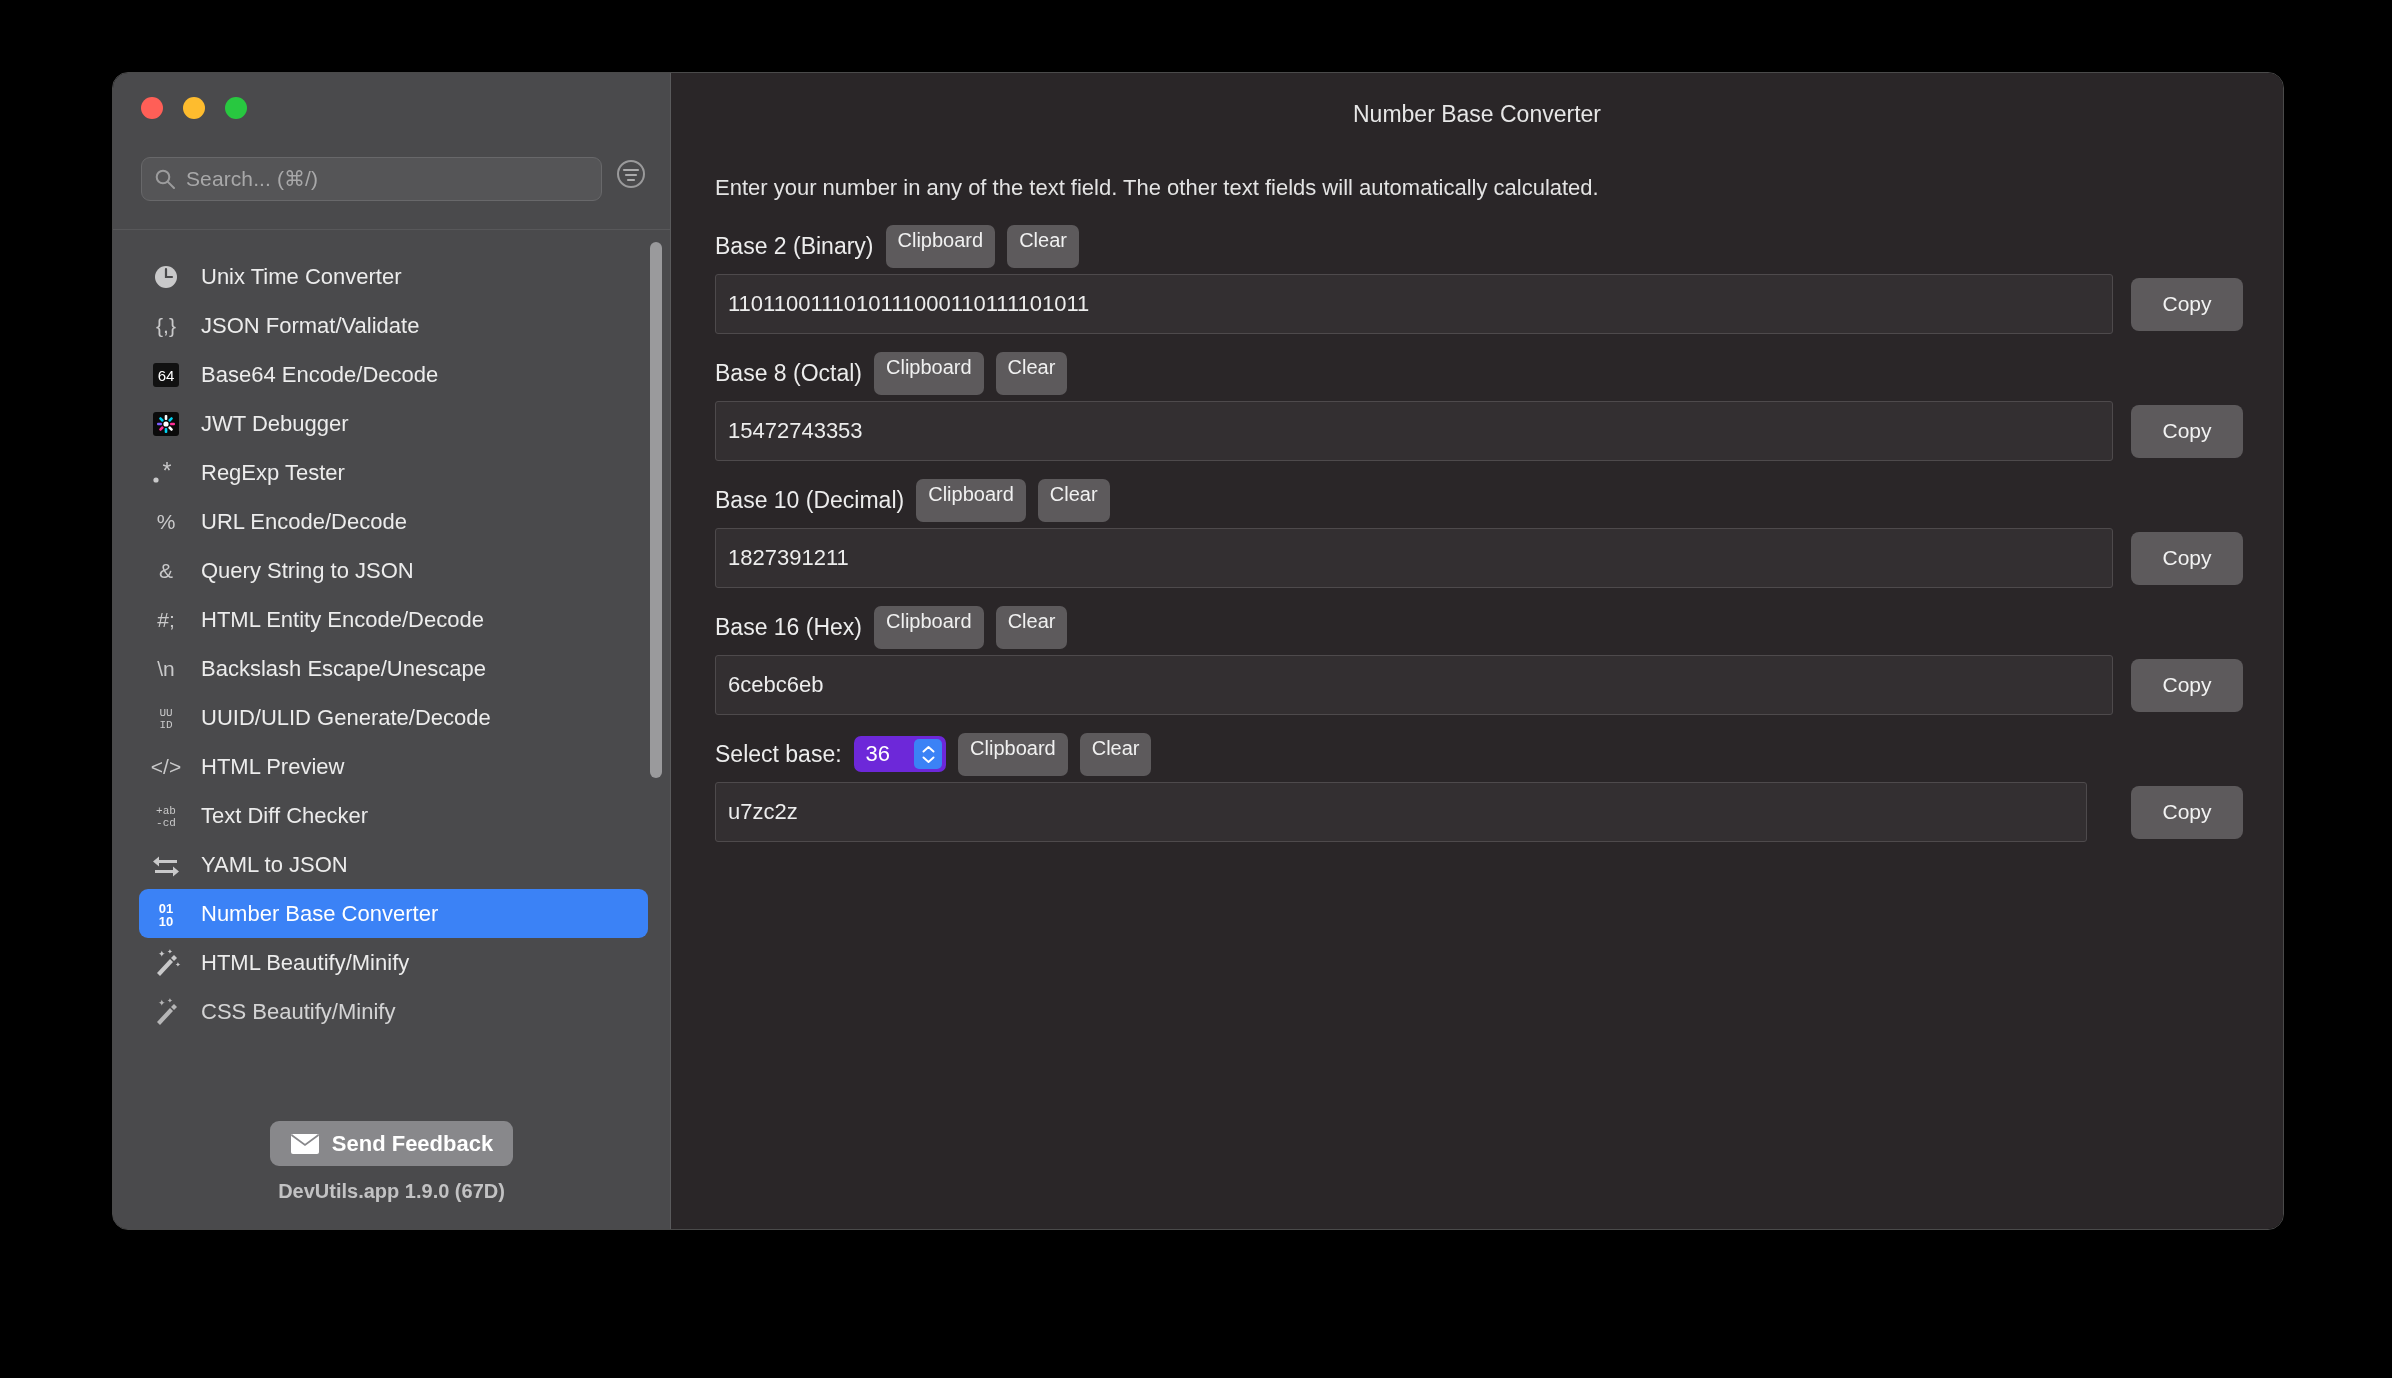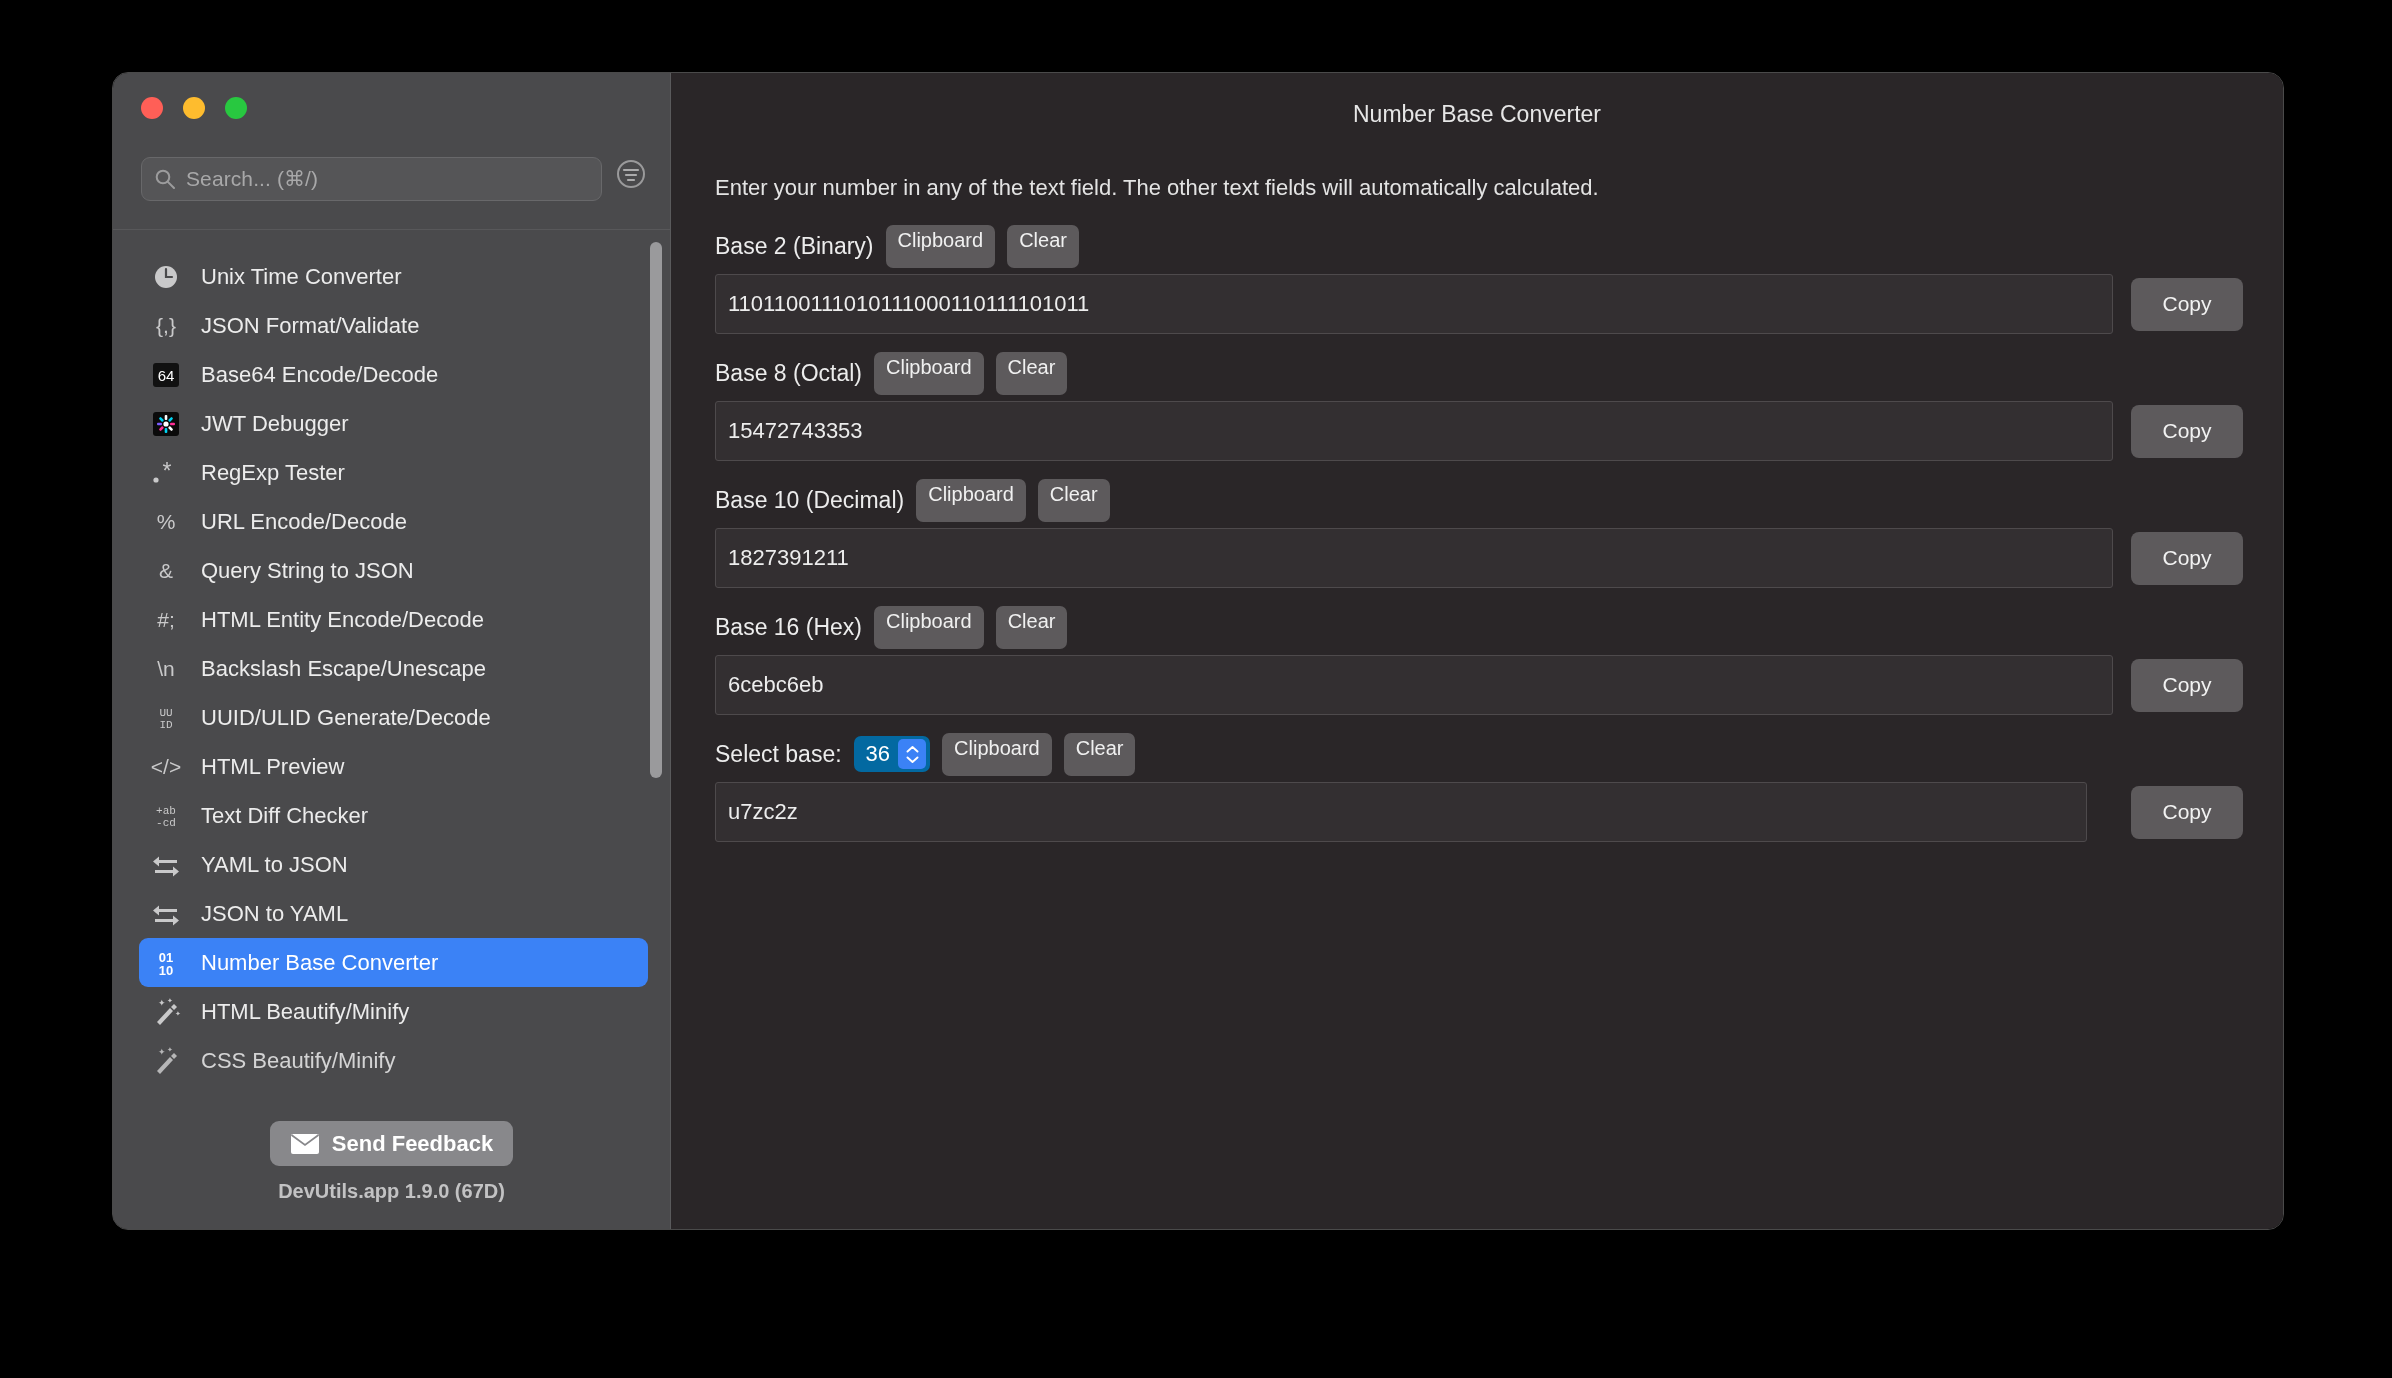--- a/index.html
+++ b/index.html
@@ -185,27 +185,27 @@
   .pill {
     background: #5d5a5c;
     color: #f0f0f0;
     font-size: 20px;
     border-radius: 7px;
     padding: 5px 12px 18px;
     line-height: 1;
     white-space: nowrap;
   }
   .stepper {
-    background: #0369a1;
+    background: #6d28d9;
     border-radius: 7px;
     height: 36px;
     display: flex;
     align-items: center;
     padding: 0 4px 0 12px;
-    gap: 8px;
+    gap: 24px;
   }
   .stepper-value { color: #ffffff; font-size: 22px; }
   .stepper-arrows {
     width: 28px; height: 30px;
     background: #3b82f6;
     border-radius: 5px;
     display: flex; flex-direction: column;
     align-items: center; justify-content: center;
     gap: 3px;
   }
@@ -400,29 +400,20 @@
         <div class="tool-item">
           <span class="tool-icon">
             <svg viewBox="0 0 30 30" width="30" height="30">
               <path d="M4 11 H22 V7.5 L28 12.5 L22 17.5 V14 H4 Z" fill="#c9c9ca" transform="rotate(180 15 12)"></path>
               <path d="M4 20 H22 V16.5 L28 21.5 L22 26.5 V23 H4 Z" fill="#c9c9ca"></path>
             </svg>
           </span>
           <span class="tool-label">YAML to JSON</span>
         </div>
 
-        <div class="tool-item">
-          <span class="tool-icon">
-            <svg viewBox="0 0 30 30" width="30" height="30">
-              <path d="M4 11 H22 V7.5 L28 12.5 L22 17.5 V14 H4 Z" fill="#c9c9ca" transform="rotate(180 15 12)"></path>
-              <path d="M4 20 H22 V16.5 L28 21.5 L22 26.5 V23 H4 Z" fill="#c9c9ca"></path>
-            </svg>
-          </span>
-          <span class="tool-label">JSON to YAML</span>
-        </div>
 
         <div class="tool-item selected">
           <span class="tool-icon">
             <svg viewBox="0 0 32 32" width="32" height="32">
               <text x="16" y="15" font-family="Liberation Sans, sans-serif" font-weight="bold" font-size="13" fill="#ffffff" text-anchor="middle">01</text>
               <text x="16" y="28" font-family="Liberation Sans, sans-serif" font-weight="bold" font-size="13" fill="#ffffff" text-anchor="middle">10</text>
             </svg>
           </span>
           <span class="tool-label">Number Base Converter</span>
         </div>

